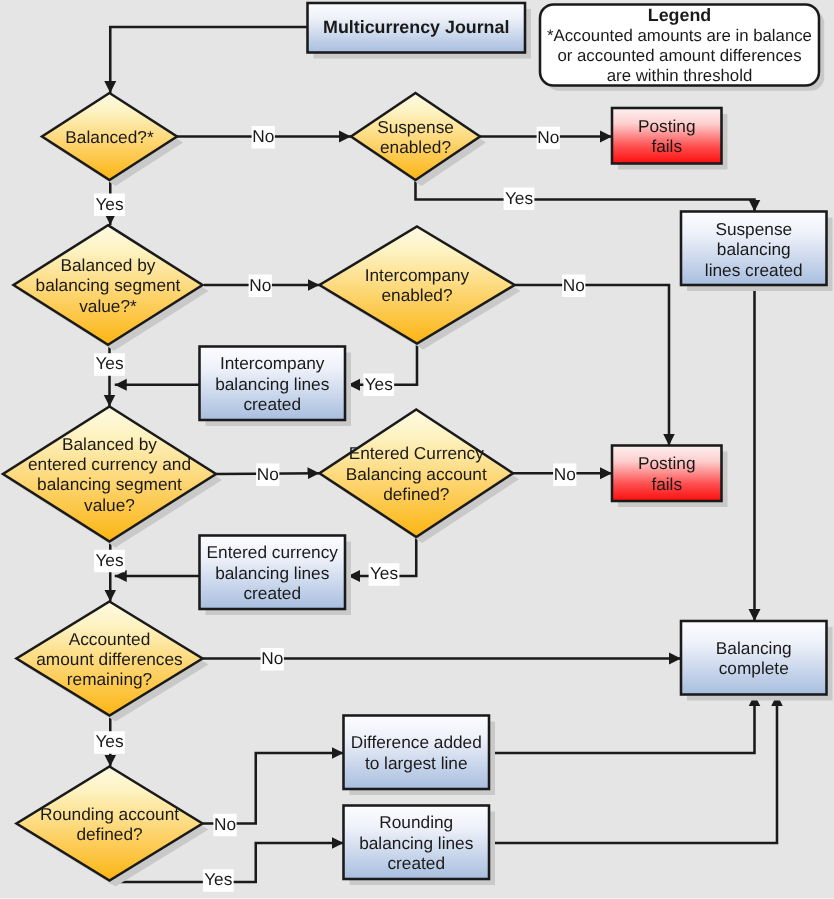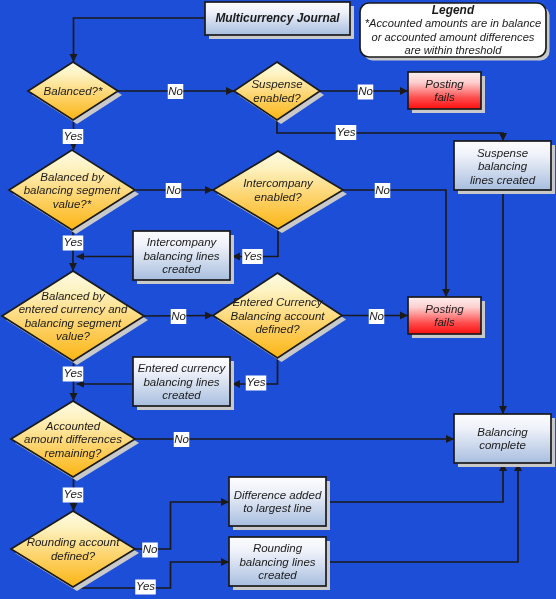--- a/index.html
+++ b/index.html
@@ -1,20 +1,20 @@
 <!DOCTYPE html>
 <html><head>
 <meta charset="utf-8">
 <title>Multicurrency Journal Balancing Flow</title>
 <style>
   html,body{margin:0;padding:0;background:#ffffff;}
   text{-webkit-font-smoothing:antialiased;}
   body{width:556px;height:599px;overflow:hidden;
        font-family:"Liberation Sans",sans-serif;}
-  #canvas{position:relative;width:556px;height:599px;background:#1d4ed8;font-style:italic;}
+  #canvas{position:relative;width:556px;height:599px;background:#e5e5e5;}
   svg#chart{position:absolute;left:0;top:0;width:556px;height:599px;display:block;}
   .shape-text{font-family:"Liberation Sans",sans-serif;font-size:11.5px;fill:#1a1a1a;
               text-anchor:middle;}
   .shape-text.bold{font-weight:bold;font-size:11.9px;}
   .edge-label{font-family:"Liberation Sans",sans-serif;font-size:11.5px;fill:#1a1a1a;
               text-anchor:middle;}
   .legend-title{font-family:"Liberation Sans",sans-serif;font-size:11.9px;font-weight:bold;
                 fill:#1a1a1a;text-anchor:middle;}
   .legend-line{font-family:"Liberation Sans",sans-serif;font-size:11.2px;fill:#1a1a1a;
                text-anchor:middle;}

